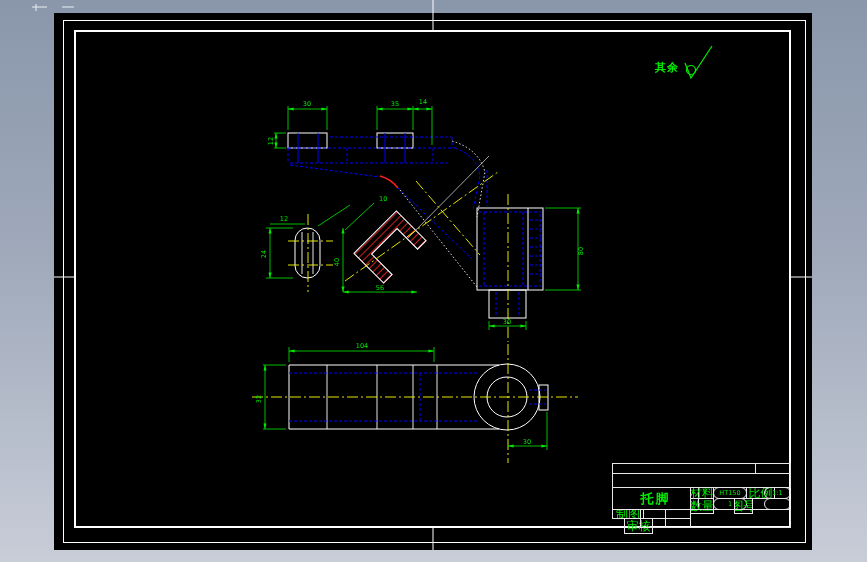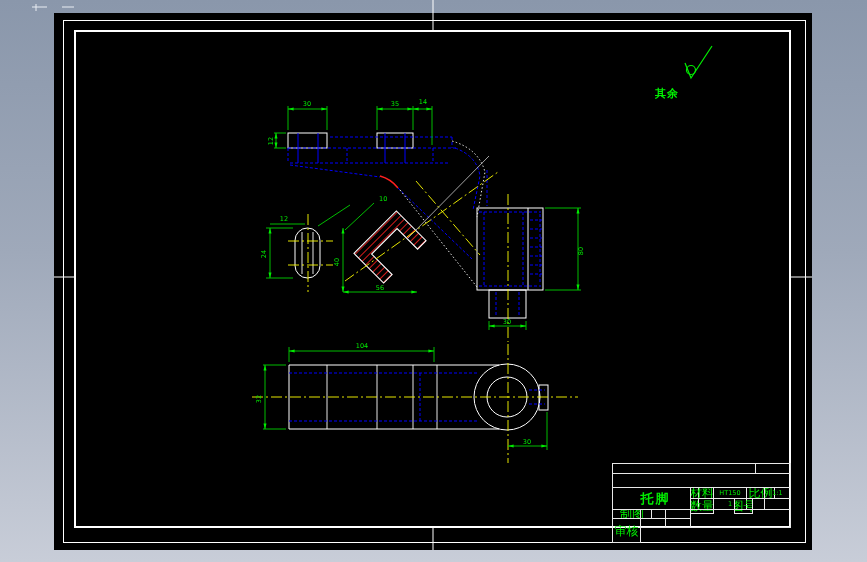--- a/index.html
+++ b/index.html
@@ -7,23 +7,23 @@
          background:linear-gradient(180deg,#8a97ab 0%,#9fa9ba 45%,#c8cdd8 100%);
          font-family:"DejaVu Sans",sans-serif;}
   .canvas{position:absolute;left:54px;top:13px;width:758px;height:537px;background:#000;}
   svg{position:absolute;left:0;top:0;}
   
   .tb{position:absolute;left:612px;top:463px;width:179px;height:65px;box-sizing:border-box;}
   .cell{position:absolute;box-sizing:border-box;border:1px solid #e8e8e8;
         display:flex;align-items:center;justify-content:center;
         color:#00ee00;font-size:12px;line-height:1;white-space:nowrap;overflow:hidden;}
   .cell.big{font-size:13px;font-weight:bold;letter-spacing:2px;}
-  .cell.val{font-size:6.5px;}
+  .cell.val{font-size:6.5px;border-radius:6px;}
   .note{position:absolute;left:655px;top:60px;color:#00ee00;font-size:11px;
-        letter-spacing:1px;font-weight:bold;margin-top:26px;}
+        letter-spacing:1px;font-weight:bold;}
 </style>
 </head>
 <body>
 
 <div class="stage">
   <div class="canvas"></div>
 
   <svg width="867" height="562" viewBox="0 0 867 562">
     <defs>
       <pattern id="hatch" width="5" height="5" patternUnits="userSpaceOnUse" patternTransform="rotate(90)">
@@ -182,21 +182,21 @@
     <div class="cell" style="left:78px;top:24px;width:24px;height:12px">材料</div>
     <div class="cell val" style="left:101px;top:24px;width:34px;height:12px">HT150</div>
     <div class="cell" style="left:134px;top:24px;width:29px;height:12px">比例</div>
     <div class="cell val" style="left:152px;top:24px;width:27px;height:12px">1:1</div>
 
     <div class="cell" style="left:78px;top:35px;width:24px;height:16px">数量</div>
     <div class="cell val" style="left:101px;top:35px;width:34px;height:12px">1</div>
     <div class="cell" style="left:122px;top:35px;width:19px;height:16px">图号</div>
     <div class="cell val" style="left:152px;top:35px;width:27px;height:12px"></div>
 
-    <div class="cell" style="left:0;top:46px;width:40px;height:10px">制图</div>
+    <div class="cell" style="left:0;top:46px;width:32px;height:10px">制图</div>
     <div class="cell" style="left:28px;top:46px;width:26px;height:10px"></div>
     <div class="cell" style="left:53px;top:46px;width:26px;height:10px"></div>
-    <div class="cell" style="left:0;top:55px;width:29px;height:25px">审核</div>
+    <div class="cell" style="left:12px;top:55px;width:29px;height:16px">审核</div>
     <div class="cell" style="left:28px;top:55px;width:26px;height:10px"></div>
     <div class="cell" style="left:53px;top:55px;width:26px;height:10px"></div>
     <div class="cell" style="left:78px;top:46px;width:101px;height:19px"></div>
   </div>
 </div>
 
 </body></html>

